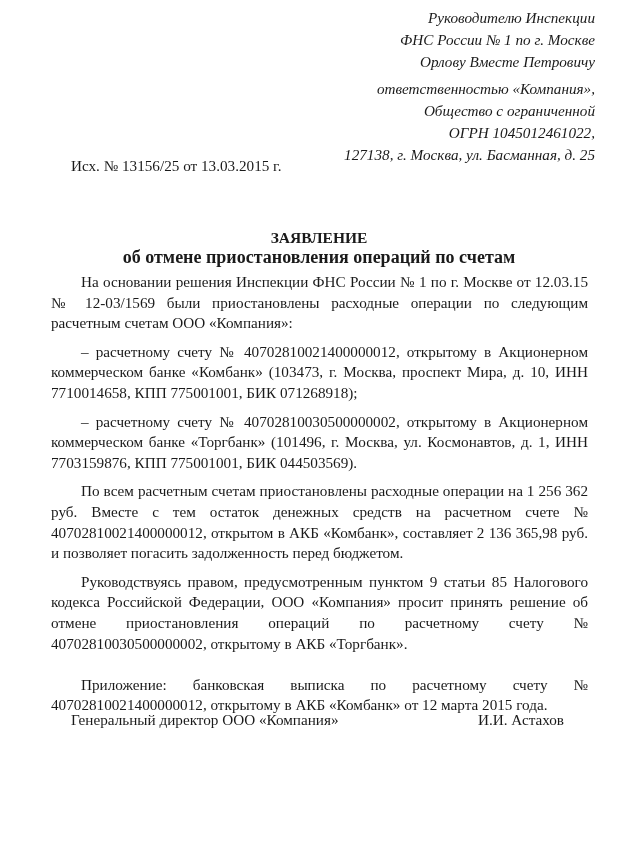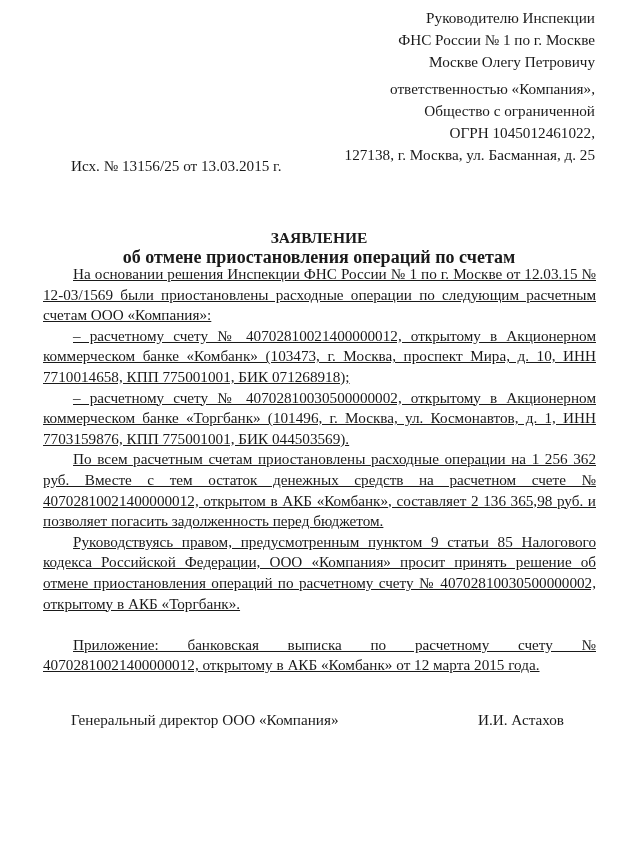--- a/index.html
+++ b/index.html
@@ -1,38 +1,38 @@
 <!DOCTYPE html>
 <html><head>
   <meta charset="utf-8">
   <style>
     html, body { margin:0; padding:0; background:#ffffff; }
     body { width:638px; height:842px; position:relative; overflow:hidden;
       font-family:"Liberation Serif", "DejaVu Serif", serif; color:#1a1a1a; font-size:15.2px; }
     .addr { position:absolute; right:43px; text-align:right; line-height:22px; }
-    .addr div { white-space:nowrap; }
+    .addr div { white-space:nowrap;font-style:italic; }
     #recipient { top:7px; }
     #sender { top:78px; }
     #outgoing { position:absolute; left:71px; top:155px; line-height:22px; white-space:nowrap; }
     #title { position:absolute; left:0; width:638px; top:228px; text-align:center; font-weight:bold; font-size:15.5px; line-height:20px; }
     #subtitle { position:absolute; left:0; width:638px; top:247px; text-align:center; font-weight:bold; font-size:18px; line-height:20px; }
     #body { position:absolute; left:43px; width:553px; top:264px; line-height:20.6px; text-align:justify; }
-    #body p { margin:0; text-indent:30px;text-decoration:underline; }
+    #body p { margin:8px; text-indent:30px; }
     #body p.gap { margin-top:20.6px; }
     #signature { position:absolute; top:710px; left:71px; width:500px; line-height:20px; }
     #sig-title { position:absolute; left:0; white-space:nowrap; }
     #sig-name { position:absolute; left:407px; white-space:nowrap; }
   </style>
 </head>
 <body>
 
 <div id="recipient" class="addr">
   <div>Руководителю Инспекции</div>
   <div>ФНС России № 1 по г. Москве</div>
-  <div>Москве Олегу Петровичу</div>
+  <div>Орлову Вместе Петровичу</div>
 </div>
 
 <div id="sender" class="addr">
   <div>ответственностью «Компания»,</div>
   <div>Общество с ограниченной</div>
   <div>ОГРН 1045012461022,</div>
   <div>127138, г. Москва, ул. Басманная, д. 25</div>
 </div>
 
 <div id="outgoing">Исх. № 13156/25 от 13.03.2015 г.</div>

